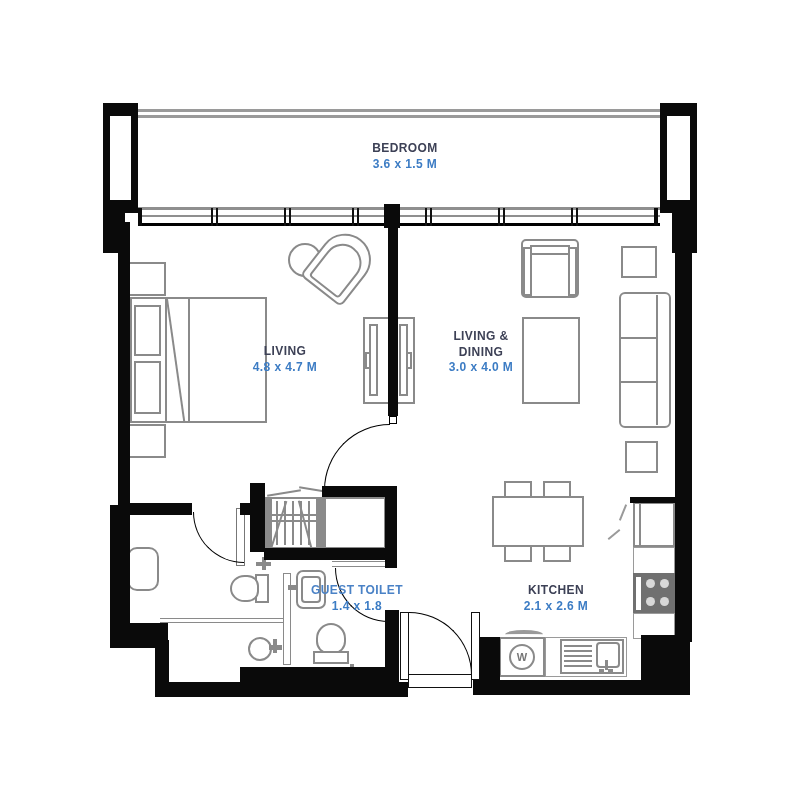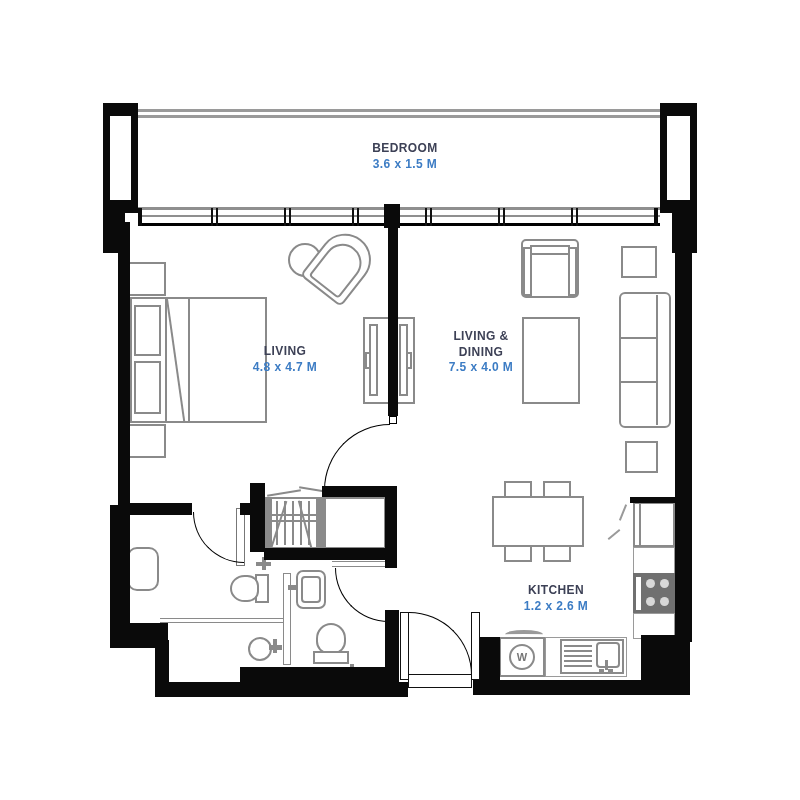--- a/index.html
+++ b/index.html
@@ -197,20 +197,24 @@
     <div>BEDROOM</div>
     <div class="dim">3.6 x 1.5 M</div>
   </div>
   <div class="label" style="left:210px;top:344px;width:150px;">
     <div>LIVING</div>
     <div class="dim">4.8 x 4.7 M</div>
   </div>
   <div class="label" style="left:420px;top:329px;width:122px;">
     <div>LIVING &amp;</div>
     <div>DINING</div>
-    <div class="dim">7.5 x 4.0 M</div>
+    <div class="dim">3.0 x 4.0 M</div>
+  </div>
+  <div class="label" style="left:294px;top:583px;width:126px;">
+    <div class="blue-name">GUEST TOILET</div>
+    <div class="dim">1.4 x 1.8</div>
   </div>
   <div class="label" style="left:490px;top:583px;width:132px;">
     <div>KITCHEN</div>
-    <div class="dim">1.2 x 2.6 M</div>
+    <div class="dim">2.1 x 2.6 M</div>
   </div>
 
 </div>
 
 </body></html>

